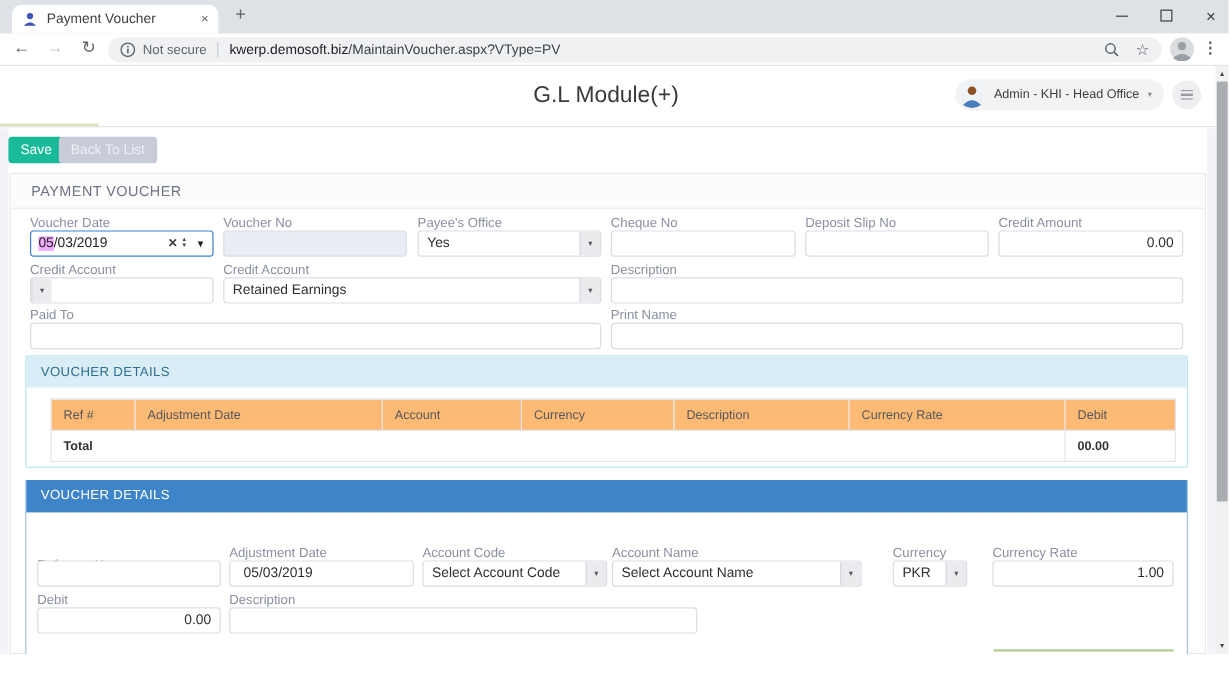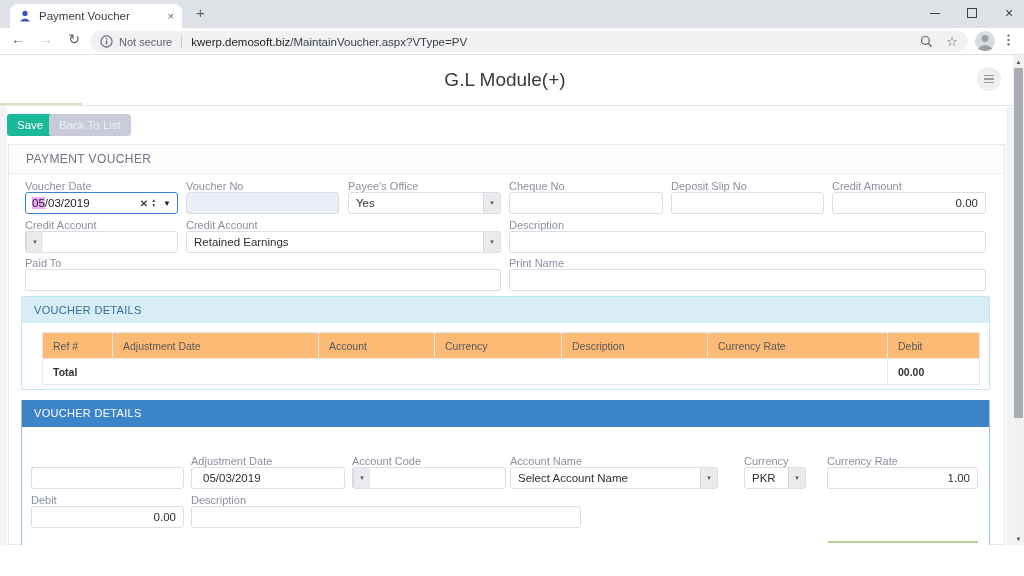--- a/index.html
+++ b/index.html
@@ -115,20 +115,29 @@
         <circle cx="10" cy="10" r="10" fill="#dadce0"></circle>
         <circle cx="10" cy="7.5" r="3.4" fill="#9aa0a6"></circle>
         <path d="M2.5 17.5 Q10 10.5 17.5 17.5 Q14 20 10 20 Q6 20 2.5 17.5 Z" fill="#9aa0a6"></path>
       </svg>
     </div>
     <div class="abs glyph" style="left:1002px;top:4px;font-size:13px;font-weight:bold;">⋮</div>
   </div>
 
   <div class="appheader">
     <div class="apptitle">G.L Module(+)</div>
+    <div class="userchip">
+      <svg width="22" height="22" viewBox="0 0 22 22">
+        <circle cx="11" cy="11" r="11" fill="#eef3f8"></circle>
+        <circle cx="11" cy="7.6" r="3.6" fill="#8d5524"></circle>
+        <path d="M3.5 19.5 Q11 11.5 18.5 19.5 Q15 22 11 22 Q7 22 3.5 19.5 Z" fill="#4a7ebb"></path>
+      </svg>
+      <span class="userlabel">Admin - KHI - Head Office</span>
+      <span style="font-size:7px;color:#8a8d94;margin-left:7px;">▾</span>
+    </div>
     <div class="menubtn">
       <i></i>
         <i></i>
         <i></i>
     </div>
   </div>
 
   <div class="pagebg-strip" style="left:0;top:107px;width:7px;height:438px;"></div>
   <div class="pagebg-strip" style="left:1006px;top:107px;width:7px;height:438px;"></div>
   <div class="tabline-green"></div>
@@ -224,20 +233,21 @@
   <div class="lbl" style="left:31px;top:465px;">Refrence No</div>
   <div class="lbl" style="left:191px;top:455px;">Adjustment Date</div>
   <div class="lbl" style="left:352px;top:455px;">Account Code</div>
   <div class="lbl" style="left:510px;top:455px;">Account Name</div>
   <div class="lbl" style="left:744px;top:455px;">Currency</div>
   <div class="lbl" style="left:827px;top:455px;">Currency Rate</div>
 
   <div class="inp" style="left:31px;top:467px;width:153px;"></div>
   <div class="inp" style="left:191px;top:467px;width:154px;padding-left:11px;">05/03/2019</div>
   <div class="sel" style="left:352px;top:467px;width:154px;">
+    <span class="val">Select Account Code</span>
     <span class="dd">▾</span>
   </div>
   <div class="sel" style="left:510px;top:467px;width:208px;">
     <span class="val">Select Account Name</span>
     <span class="dd">▾</span>
   </div>
   <div class="sel" style="left:744px;top:467px;width:62px;">
     <span class="val">PKR</span>
     <span class="dd">▾</span>
   </div>

